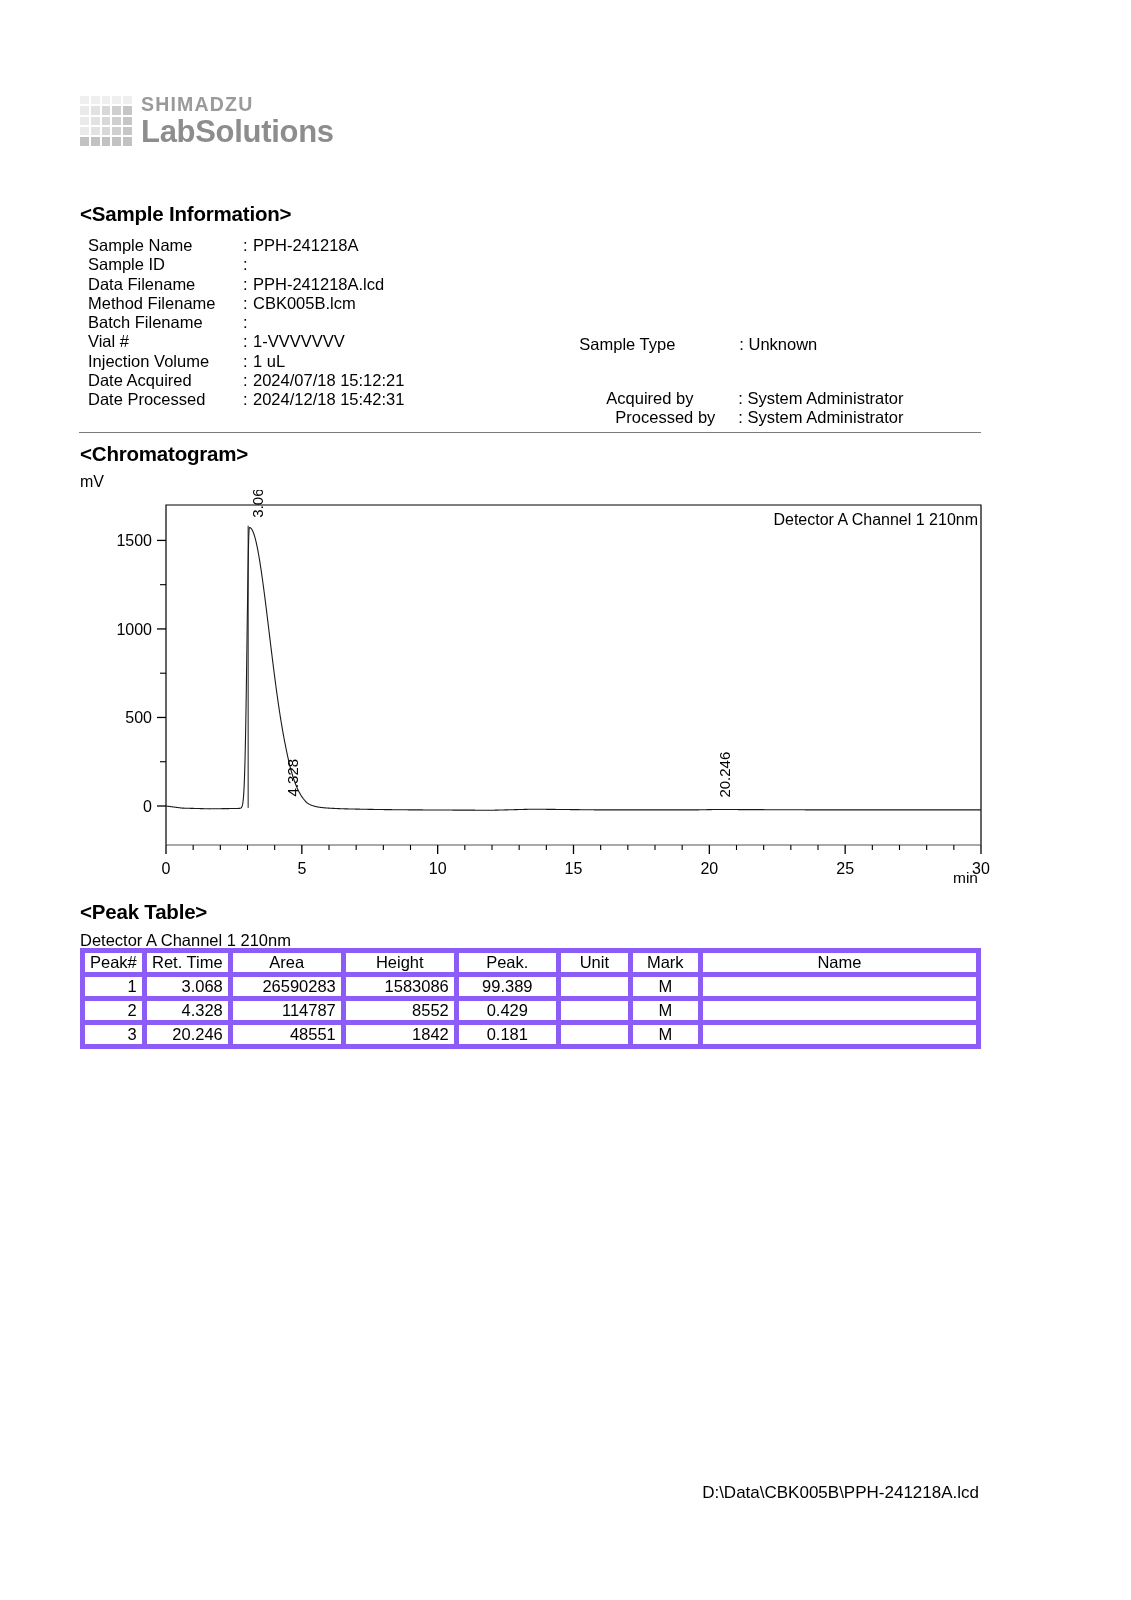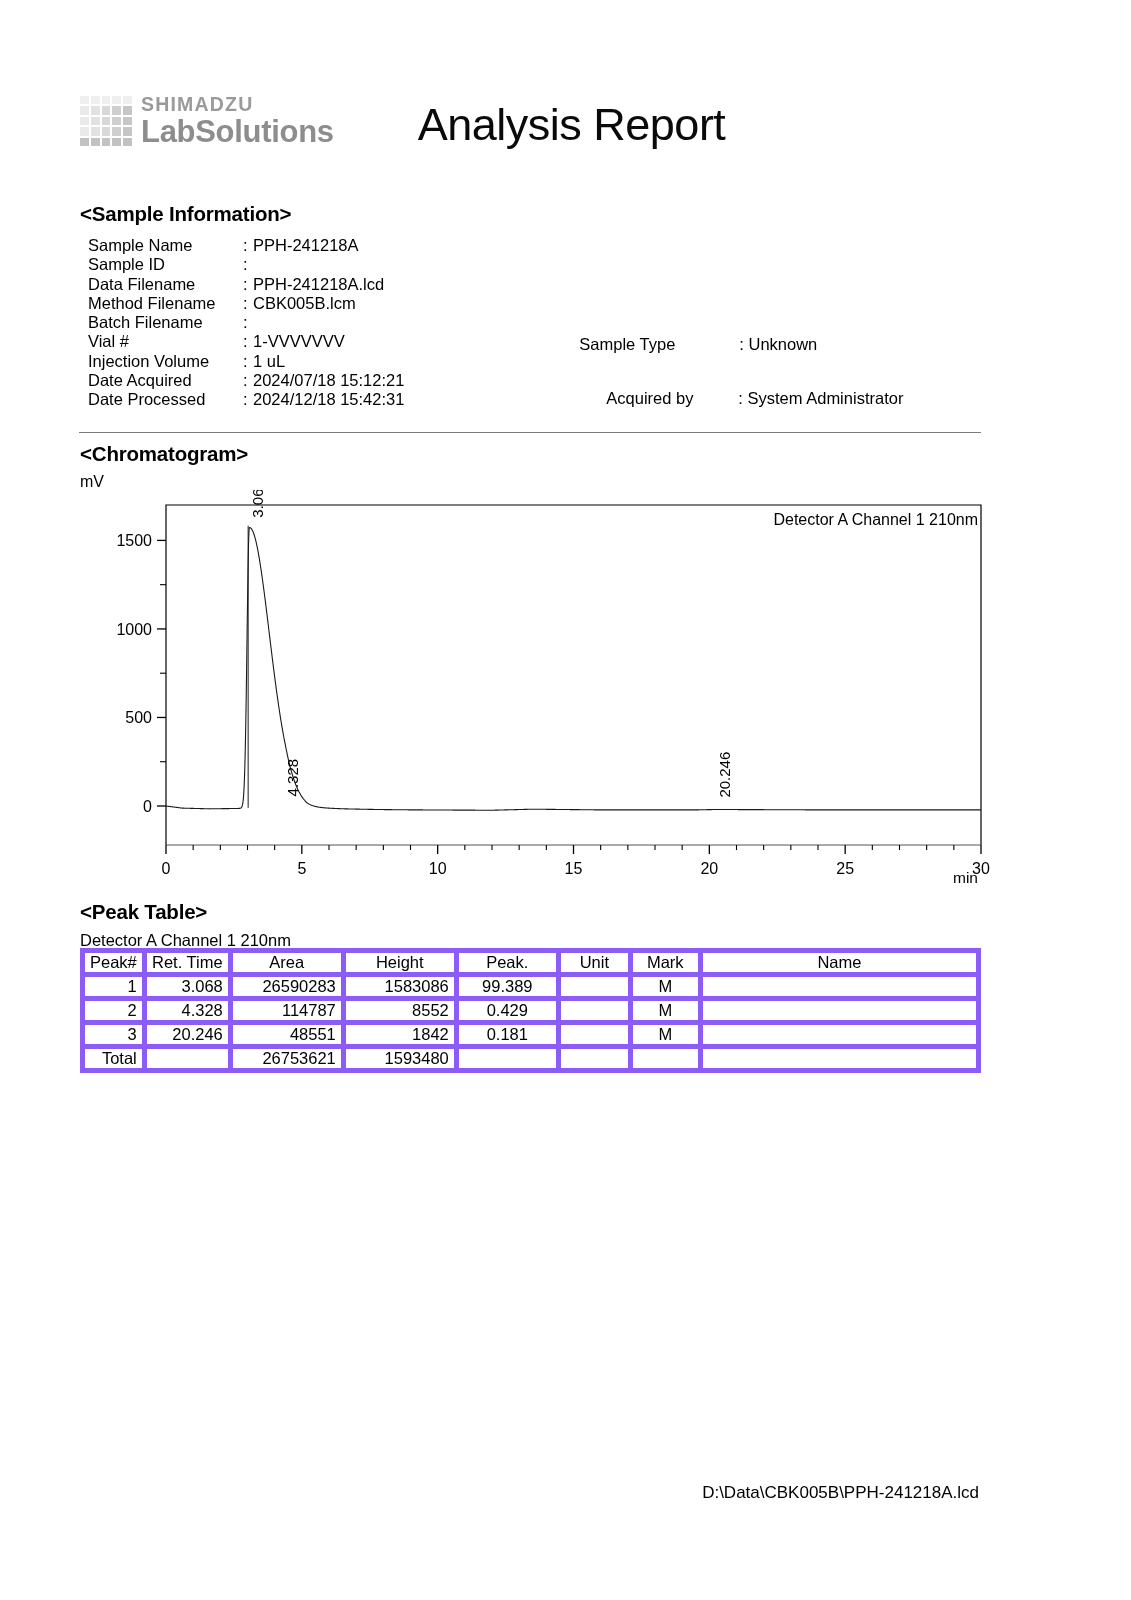--- a/index.html
+++ b/index.html
@@ -14,21 +14,21 @@
     position: relative;
     overflow: hidden;
   }
 
   .page { position: relative; width: 1131px; height: 1600px; padding: 0; }
 
   
   .header {
     position: absolute;
     left: 80px; top: 95px;
-    display: flex; align-items: center; gap: 34px;
+    display: flex; align-items: center;
   }
   .logo-block { display: flex; align-items: center; }
   .logo-grid {
     width: 52px; height: 50px;
     display: grid;
     grid-template-columns: repeat(5, 1fr);
     grid-template-rows: repeat(5, 1fr);
     gap: 2px;
     background: #ffffff;
     margin-right: 9px;
@@ -197,21 +197,20 @@
           <i></i>
           <i></i>
           <i></i>
           <i></i>
       </div>
       <div class="logo-words">
         <span class="logo-shimadzu">SHIMADZU</span>
         <span class="logo-labsolutions">LabSolutions</span>
       </div>
     </div>
-    <div class="report-title">Analysis Report</div>
   </div>
 
   <div class="section-heading" id="sec-sample">&lt;Sample Information&gt;</div>
 
   <div class="sample-info">
     <div class="si-row">
       <span class="si-label">Sample Name</span>
       <span class="si-colon">:</span>
       <span class="si-value">PPH-241218A</span>
     </div>
@@ -255,20 +254,23 @@
       <span class="si-colon">:</span>
       <span class="si-value">2024/12/18 15:42:31</span>
     </div>
   </div>
 
   <div class="sample-info-right" id="si-type">
     <span class="sir-label">Sample Type</span><span class="sir-value">: Unknown</span>
   </div>
   <div class="sample-info-right" id="si-acq">
     <span class="sir-label">Acquired by</span><span class="sir-value">: System Administrator</span>
+  </div>
+  <div class="sample-info-right" id="si-proc">
+    <span class="sir-label">Processed by</span><span class="sir-value">: System Administrator</span>
   </div>
 
   <div class="divider"></div>
 
   <div class="section-heading" id="sec-chrom">&lt;Chromatogram&gt;</div>
   <div class="mv-label">mV</div>
 
   <div class="chart-wrap">
     <svg class="chart-svg" id="chrom-svg" width="1010" height="400" viewBox="0 0 1010 400">
         <path d="M 166 355 L 166 15 L 981 15 L 981 355" fill="none" stroke="#000" stroke-width="1.2"></path>
@@ -372,28 +374,18 @@
       <tr>
         <td class="col-peak">3</td>
         <td class="col-ret">20.246</td>
         <td class="col-area">48551</td>
         <td class="col-height">1842</td>
         <td class="col-conc">0.181</td>
         <td class="col-unit"></td>
         <td class="col-mark">M</td>
         <td class="col-name"></td>
       </tr>
-      <tr>
-        <td class="col-peak total-label">Total</td>
-        <td class="col-ret"></td>
-        <td class="col-area">26753621</td>
-        <td class="col-height">1593480</td>
-        <td class="col-conc"></td>
-        <td class="col-unit"></td>
-        <td class="col-mark"></td>
-        <td class="col-name"></td>
-      </tr>
     </tbody>
   </table>
 
   <div class="footer-path">D:\Data\CBK005B\PPH-241218A.lcd</div>
 
 </div>
 
 </body></html>

